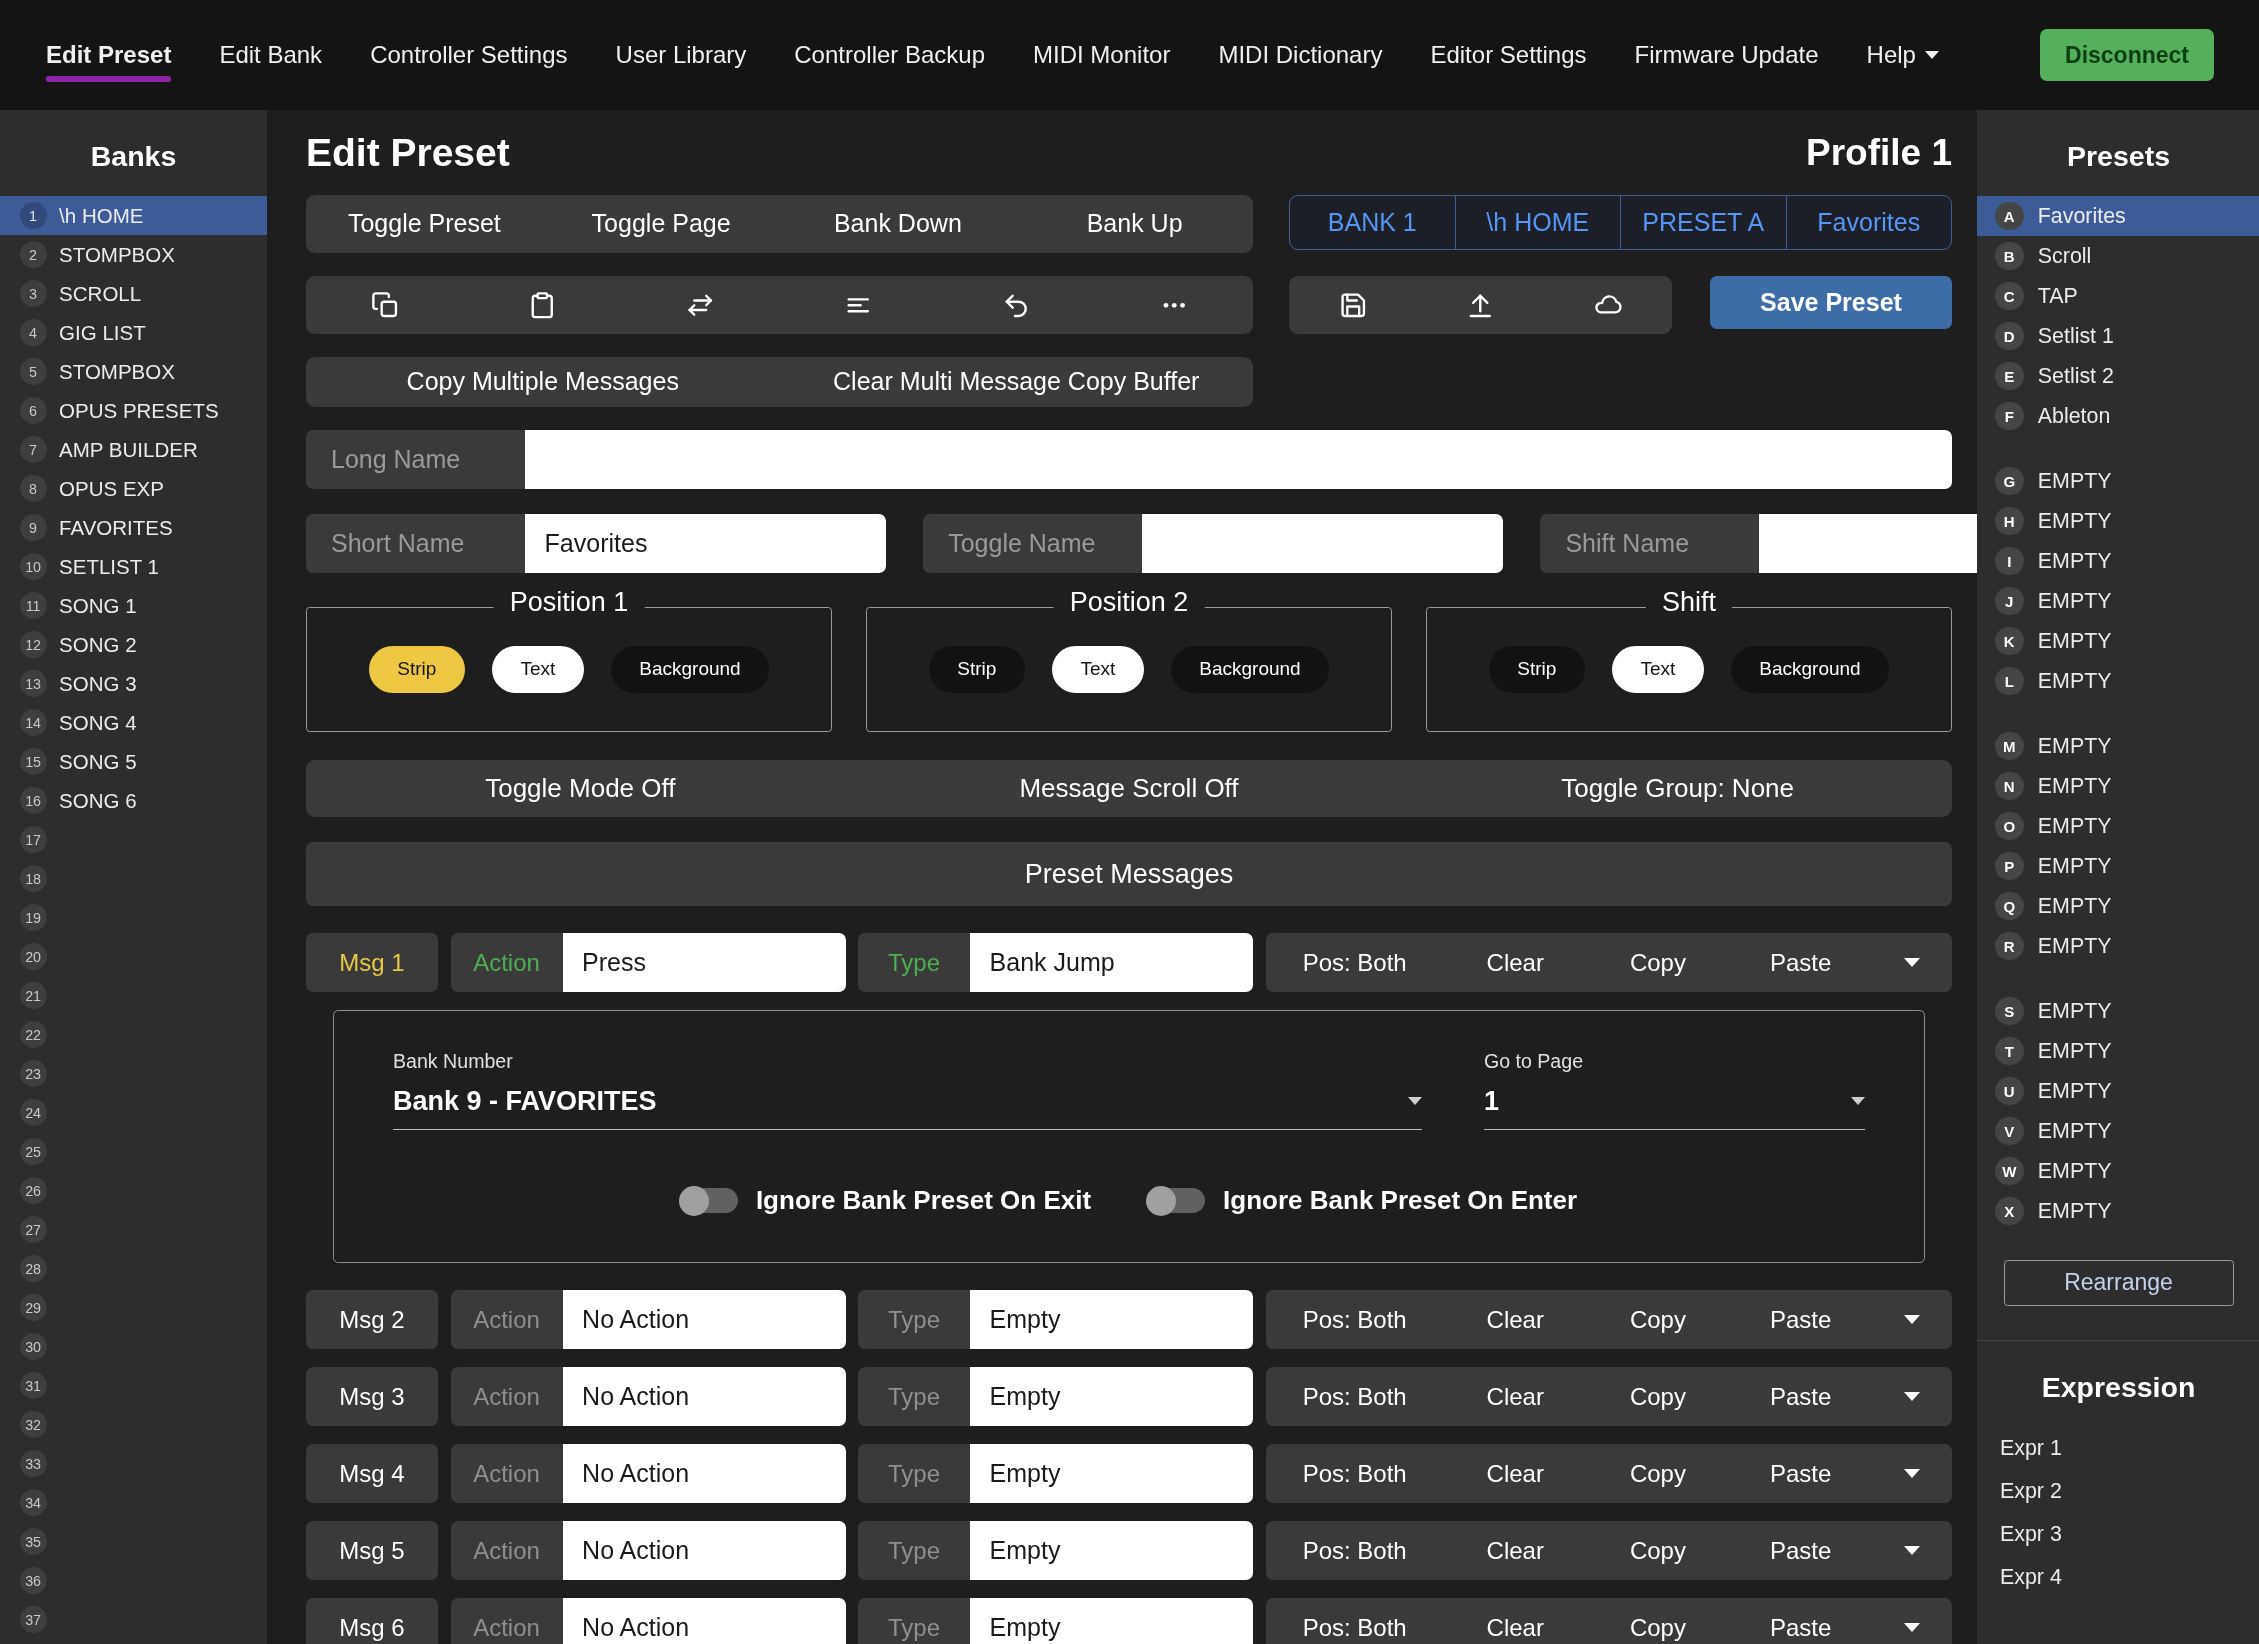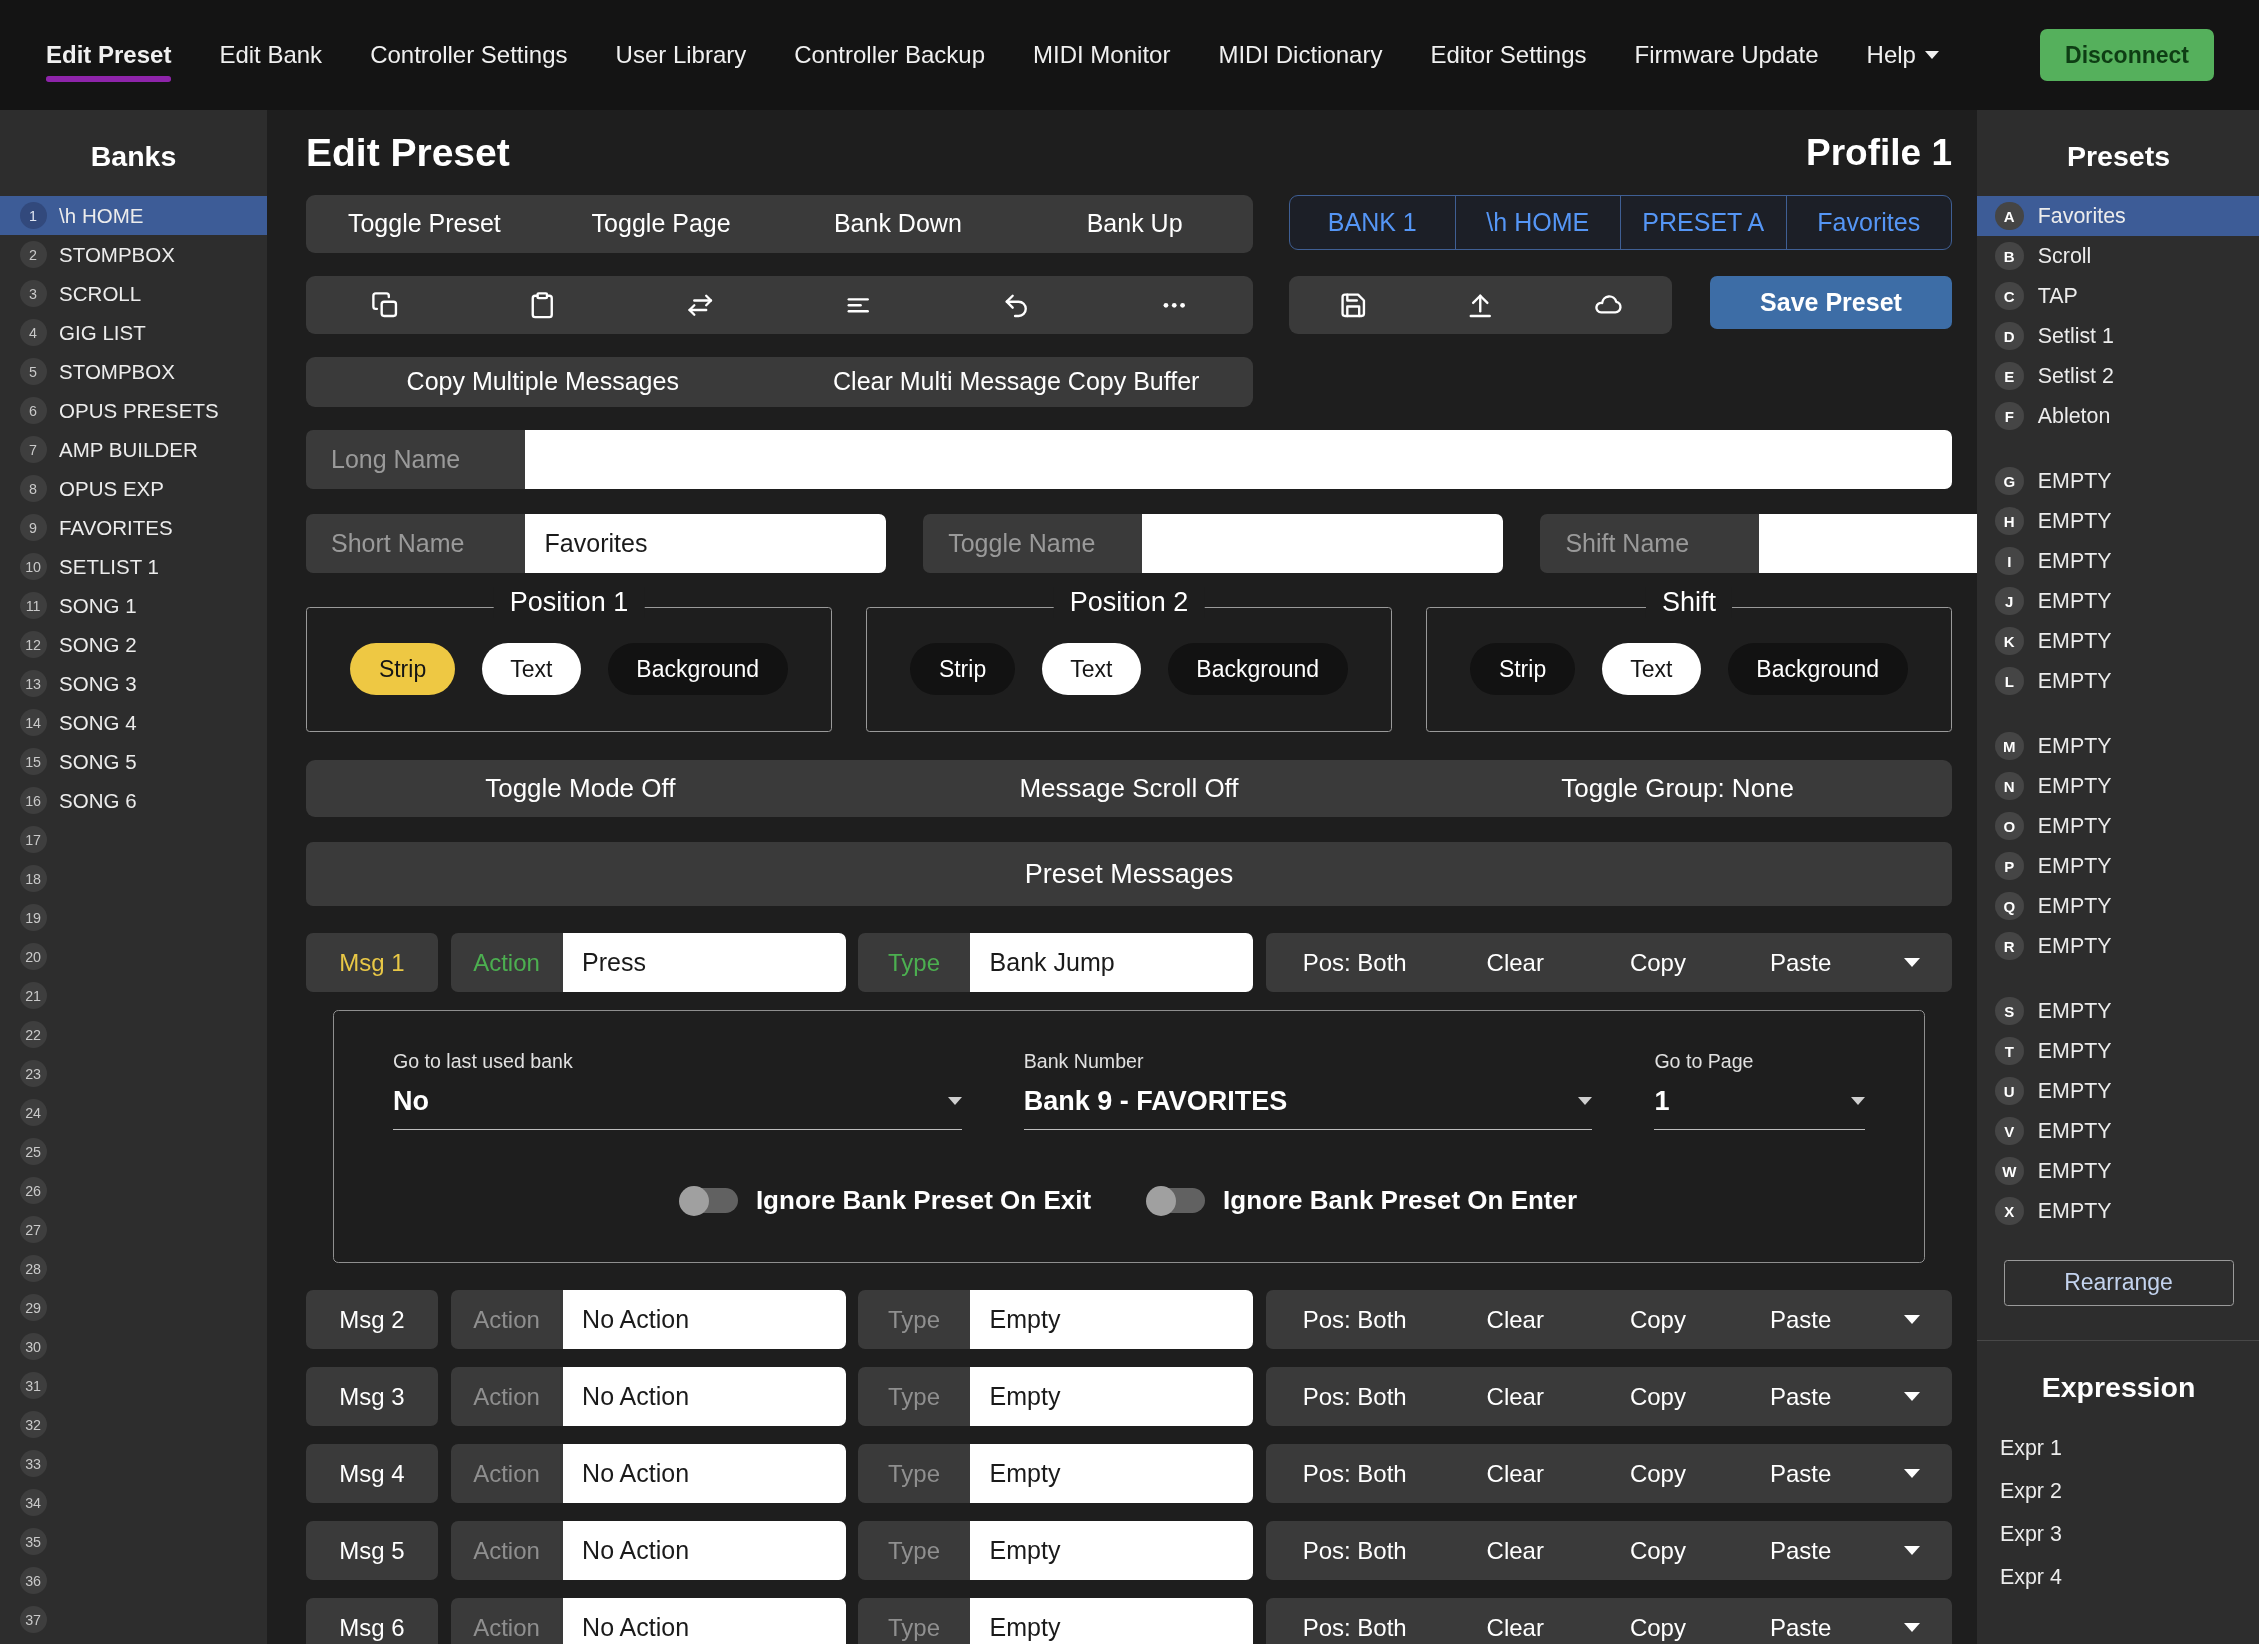--- a/index.html
+++ b/index.html
@@ -55,21 +55,21 @@
   .field-row { display: flex; gap: 37px; margin-bottom: 25px; }
   .field { display: flex; flex: 1; height: 59px; }
   .field.long { flex: none; width: 100%; }
   .field-label { background: #3a3a3a; color: #9a9a9a; font-size: 25px; font-weight: 500; display: flex; align-items: center; padding: 0 25px; border-radius: 7.1px 0 0 7.1px; white-space: nowrap; min-width: 219px; }
   .field-input { flex: 1; min-width: 0; border: none; background: #fff; color: #1a1a1a; font-size: 25px; padding: 0 19.6px; border-radius: 0 7.1px 7.1px 0; font-family: inherit; }
 
   .pos-row { display: flex; gap: 34px; margin: 34px 0 28.5px; }
   .pos-fieldset { flex: 1; border: 1.8px solid #9a9a9a; border-radius: 3.6px; position: relative; height: 125px; display: flex; align-items: center; justify-content: center; }
   .legend { position: absolute; top: -21.4px; left: 50%; transform: translateX(-50%); background: #1e1e1e; padding: 0 16px; font-size: 27px; font-weight: 500; white-space: nowrap; }
   .pill-row { display: flex; gap: 27px; align-items: center; }
-  .pill { border-radius: 890px; font-size: 23px; font-weight: 500; padding: 12.5px 28.5px; white-space: nowrap; }
+  .pill { border-radius: 890px; font-size: 19px; font-weight: 500; padding: 12.5px 28.5px; white-space: nowrap; }
   .pill.s-yellow { background: #eec843; color: #151515; }
   .pill.s-white { background: #ffffff; color: #151515; }
   .pill.s-dark { background: #121212; color: #ffffff; }
 
   .btn-group.full { width: 100%; height: 57px; margin-bottom: 25px; }
   .btn-group.full .group-btn { font-size: 26px; }
 
   .pm-header { background: #3a3a3a; border-radius: 7.1px; height: 64px; display: flex; align-items: center; justify-content: center; font-size: 27px; font-weight: 500; margin-bottom: 27px; }
 
   .msg-row { display: flex; gap: 12.5px; height: 59px; margin-bottom: 18px; }
@@ -551,27 +551,20 @@
         <button>Paste</button>
         <button class="caret-btn">
             <span class="caret-down"></span>
           </button>
       </div>
     </div>
 
     <div class="msg-detail">
       <div class="selects">
         <div class="select-field">
-          <div class="select-label">Go to last used bank</div>
-          <div class="select-value">
-            <span>No</span>
-            <span class="caret-down"></span>
-          </div>
-        </div>
-        <div class="select-field">
           <div class="select-label">Bank Number</div>
           <div class="select-value">
             <span>Bank 9 - FAVORITES</span>
             <span class="caret-down"></span>
           </div>
         </div>
         <div class="select-field narrow">
           <div class="select-label">Go to Page</div>
           <div class="select-value">
             <span>1</span>

